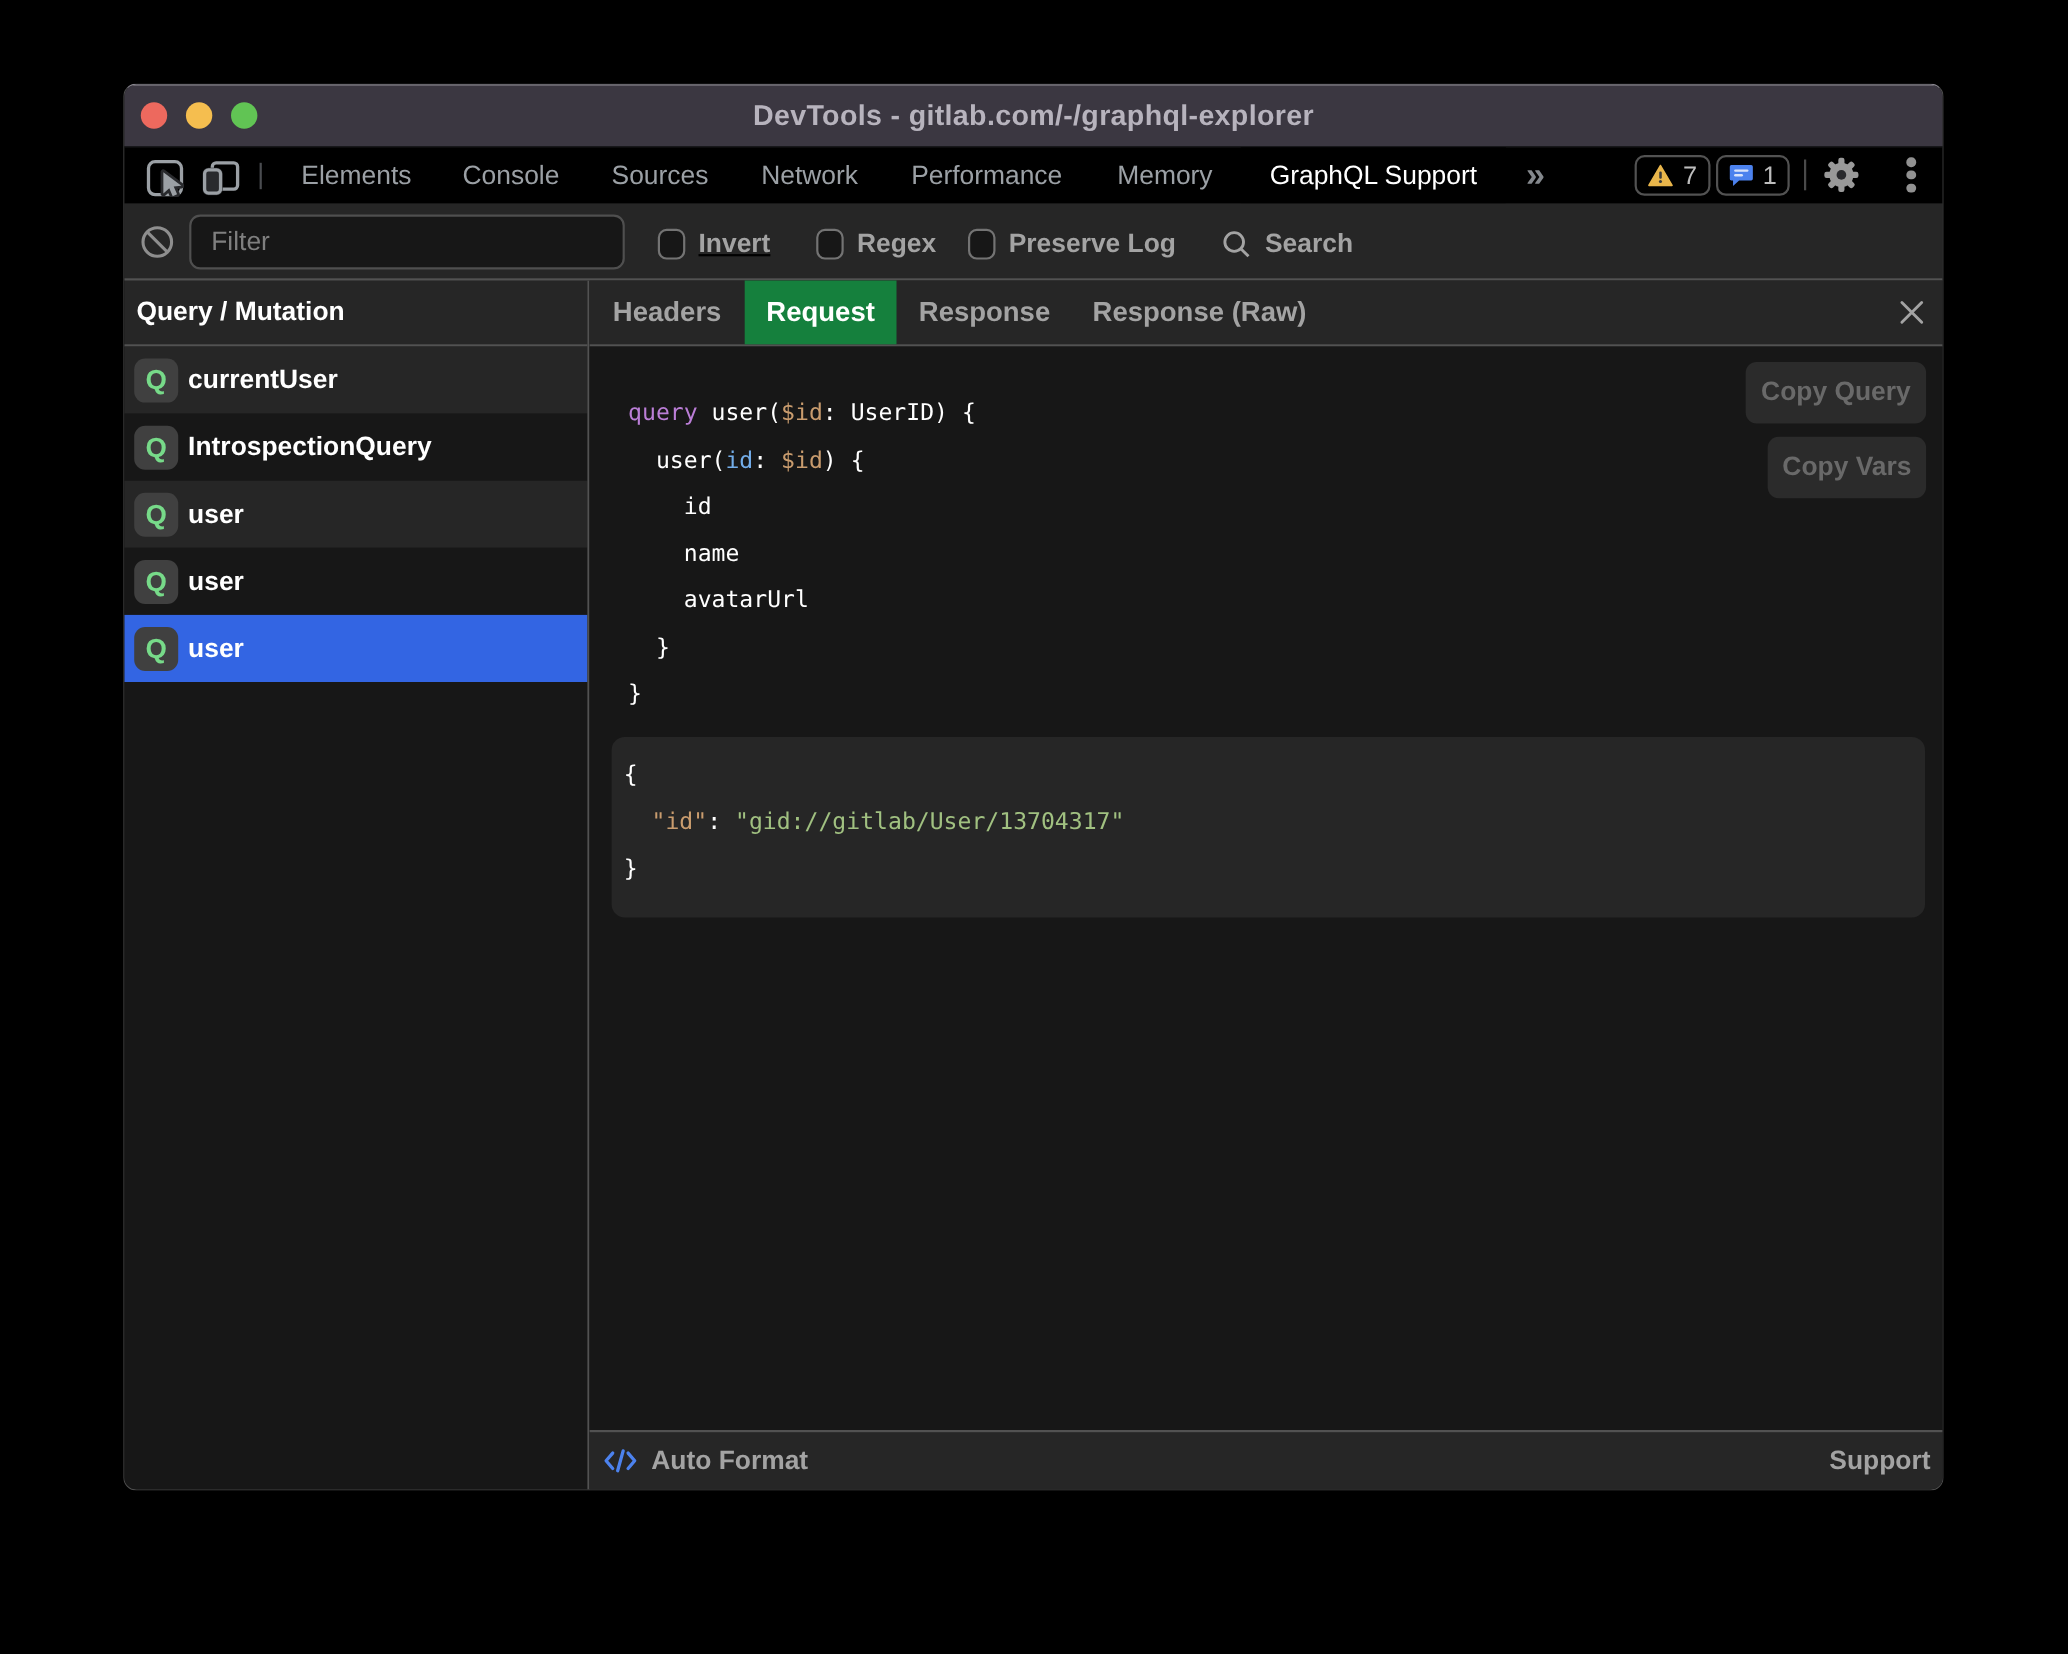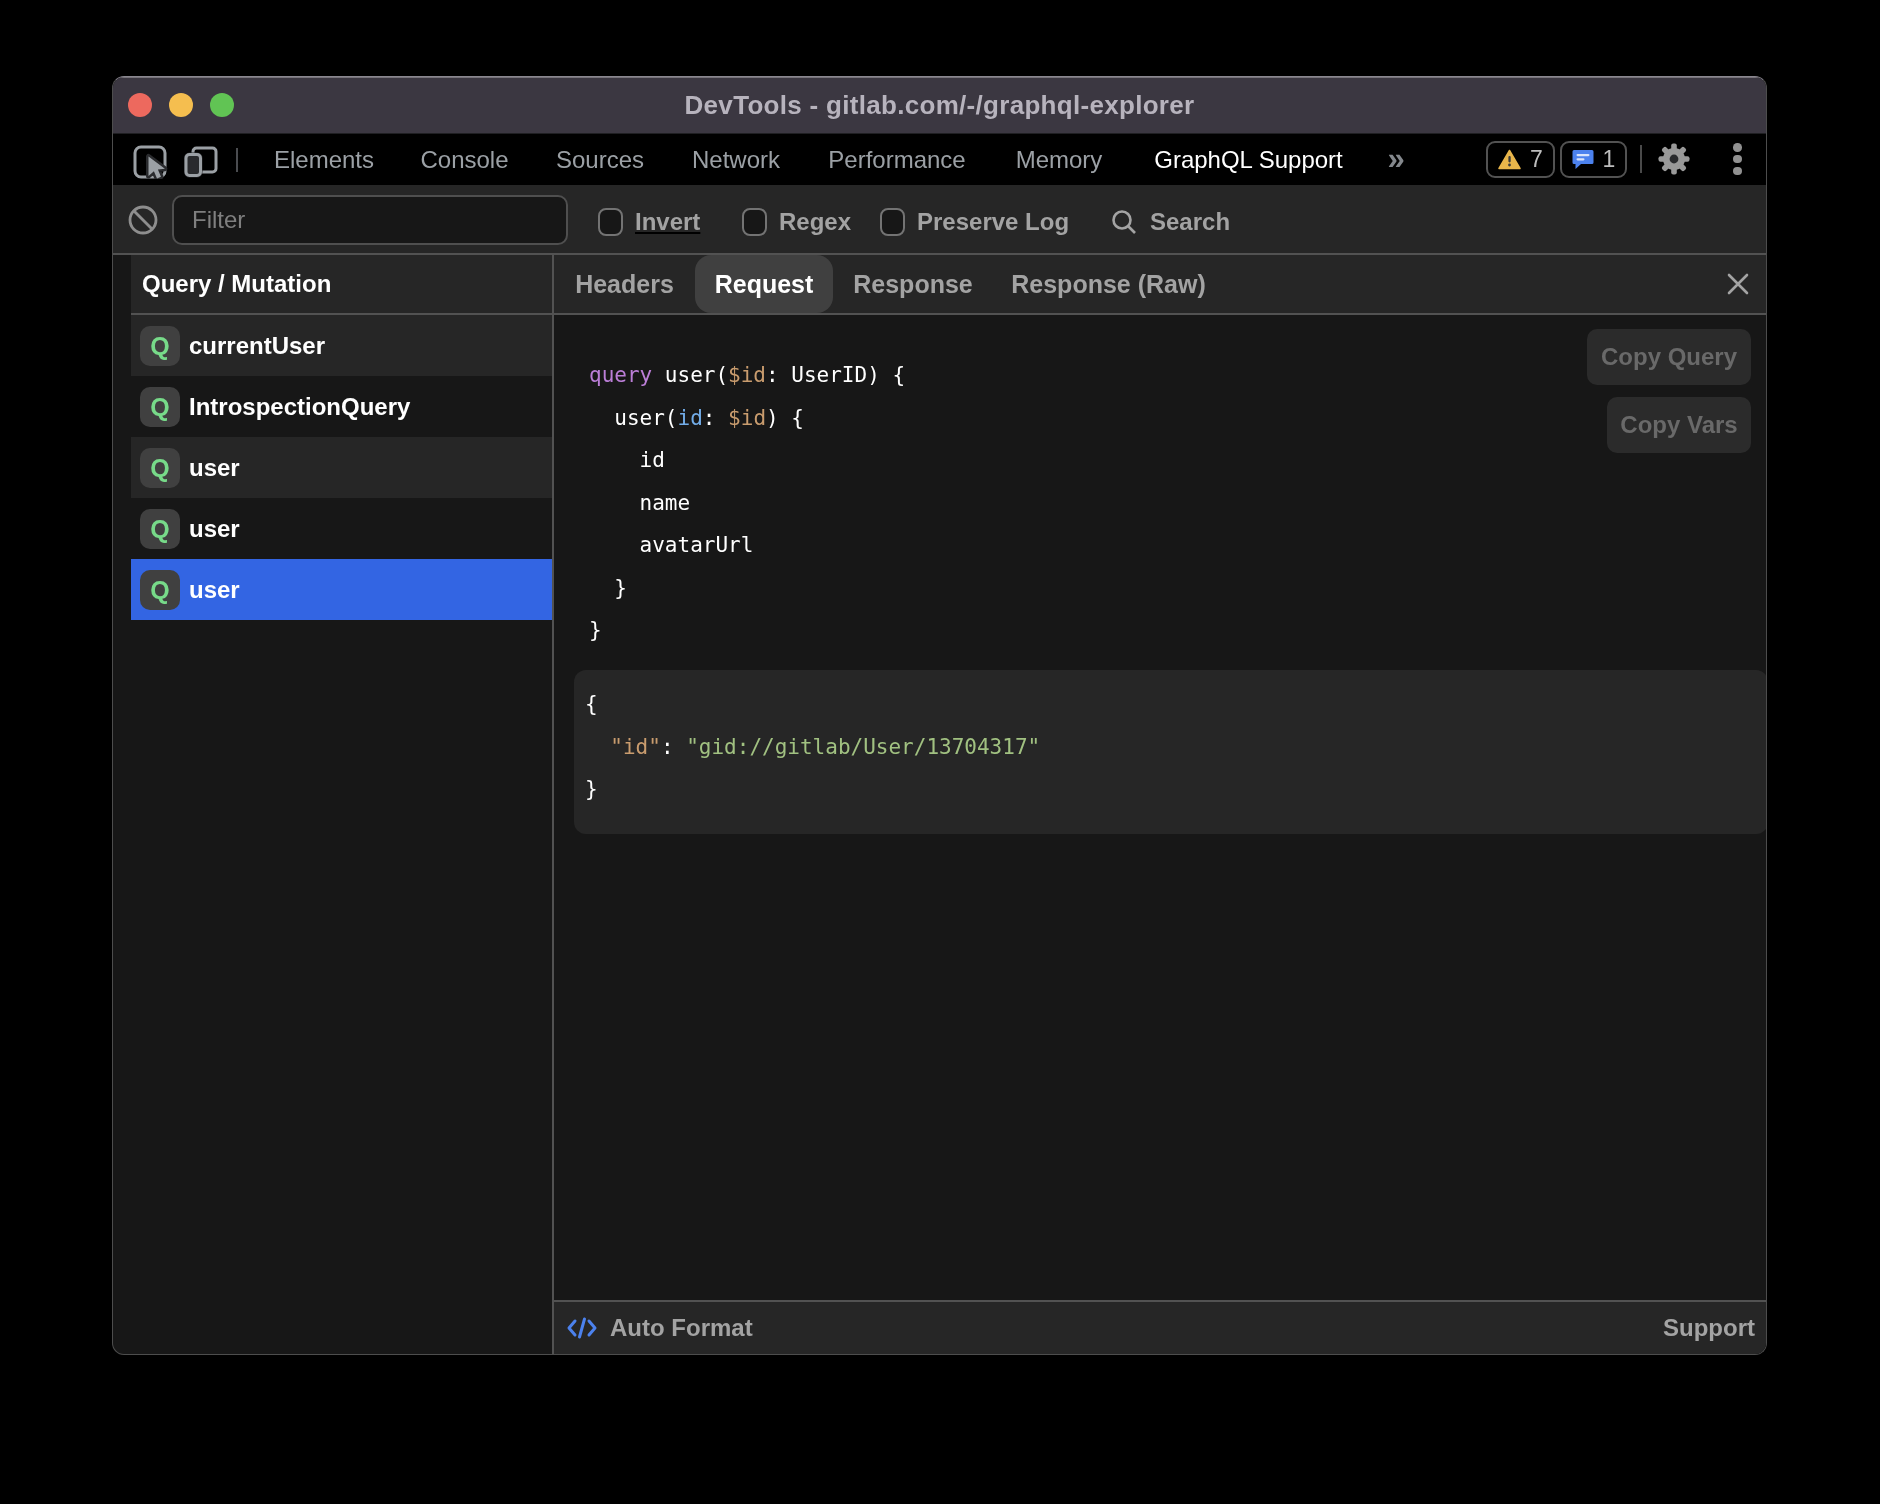--- a/index.html
+++ b/index.html
@@ -36,36 +36,36 @@
   
   .filterbar { position:relative; height:70px; background:#262626; border-bottom:2px solid #525252; }
   .block-icon { position:absolute; left:14px; top:19px; }
   .filter-input { position:absolute; left:59px; top:10px; width:396px; height:50px; background:#171717;
                   border:2px solid #4f4f4f; border-radius:10px; padding-left:18px; display:flex; align-items:center; }
   .placeholder { font-size:24px; color:#7f7f7f; }
   .fgroup { position:absolute; top:3px; height:68px; display:flex; align-items:center; gap:12px; }
   .cbox { width:25px; height:28px; border:2px solid #737373; border-radius:8px; background:#171717; }
   .flabel { font-size:24px; font-weight:600; color:#a3a3a3; }
   
-  .main { display:flex; height:1099px;padding-left:18px; }
+  .main { display:flex; height:1099px; }
   .sidebar { width:421px; background:#171717; display:flex; flex-direction:column; }
   .sidebar-header { height:60px; line-height:58px; border-bottom:2px solid #525252; padding-left:11px;
                     font-size:24px; font-weight:bold; color:#fff; background:#262626; }
   .srow { height:61px; display:flex; align-items:center; padding-left:9px; gap:9px; }
   .srow.alt0 { background:#262626; }
   .srow.alt1 { background:#171717; }
   .srow.selected { background:#3365e3; }
   .qbadge { width:40px; height:40px; border-radius:10px; background:#404040; color:#77da89;
             font-size:25px; font-weight:bold; text-align:center; line-height:40px; flex:0 0 auto; }
   .srow-label { font-size:24px; font-weight:bold; color:#fff; }
   .divider { width:2px; background:#525252; }
   .detail { flex:1; display:flex; flex-direction:column; background:#171717; }
   .detail-tabs { position:relative; height:60px; background:#262626; border-bottom:2px solid #525252; display:flex; }
   .dtab { height:58px; line-height:58px; text-align:center; font-size:25px; font-weight:600; color:#a3a3a3; }
-  .dtab.active { background:#404040; color:#fff;border-radius:16px; }
+  .dtab.active { background:#15803d; color:#fff; }
   .close-x { position:absolute; right:14px; top:15px; width:28px; height:28px; }
   .detail-body { flex:1; position:relative; background:#171717; }
   .copy-btn { position:absolute; right:15px; background:#2b2b2b; border-radius:10px; color:#696969;
               font-size:24px; font-weight:600; display:flex; align-items:center; justify-content:center; }
   .copy-btn.q { top:14px; width:164px; height:56px; }
   .copy-btn.v { top:82px; width:144px; height:56px; }
   .code { font-family:"DejaVu Sans Mono",monospace; font-size:21px; line-height:42.5px; white-space:pre; }
   .gql { position:absolute; left:35px; top:39px; }
   .varsbox { position:absolute; left:20px; top:355px; width:1194px; height:164px; background:#262626; border-radius:12px;
              padding:13px 0 0 11px; }

